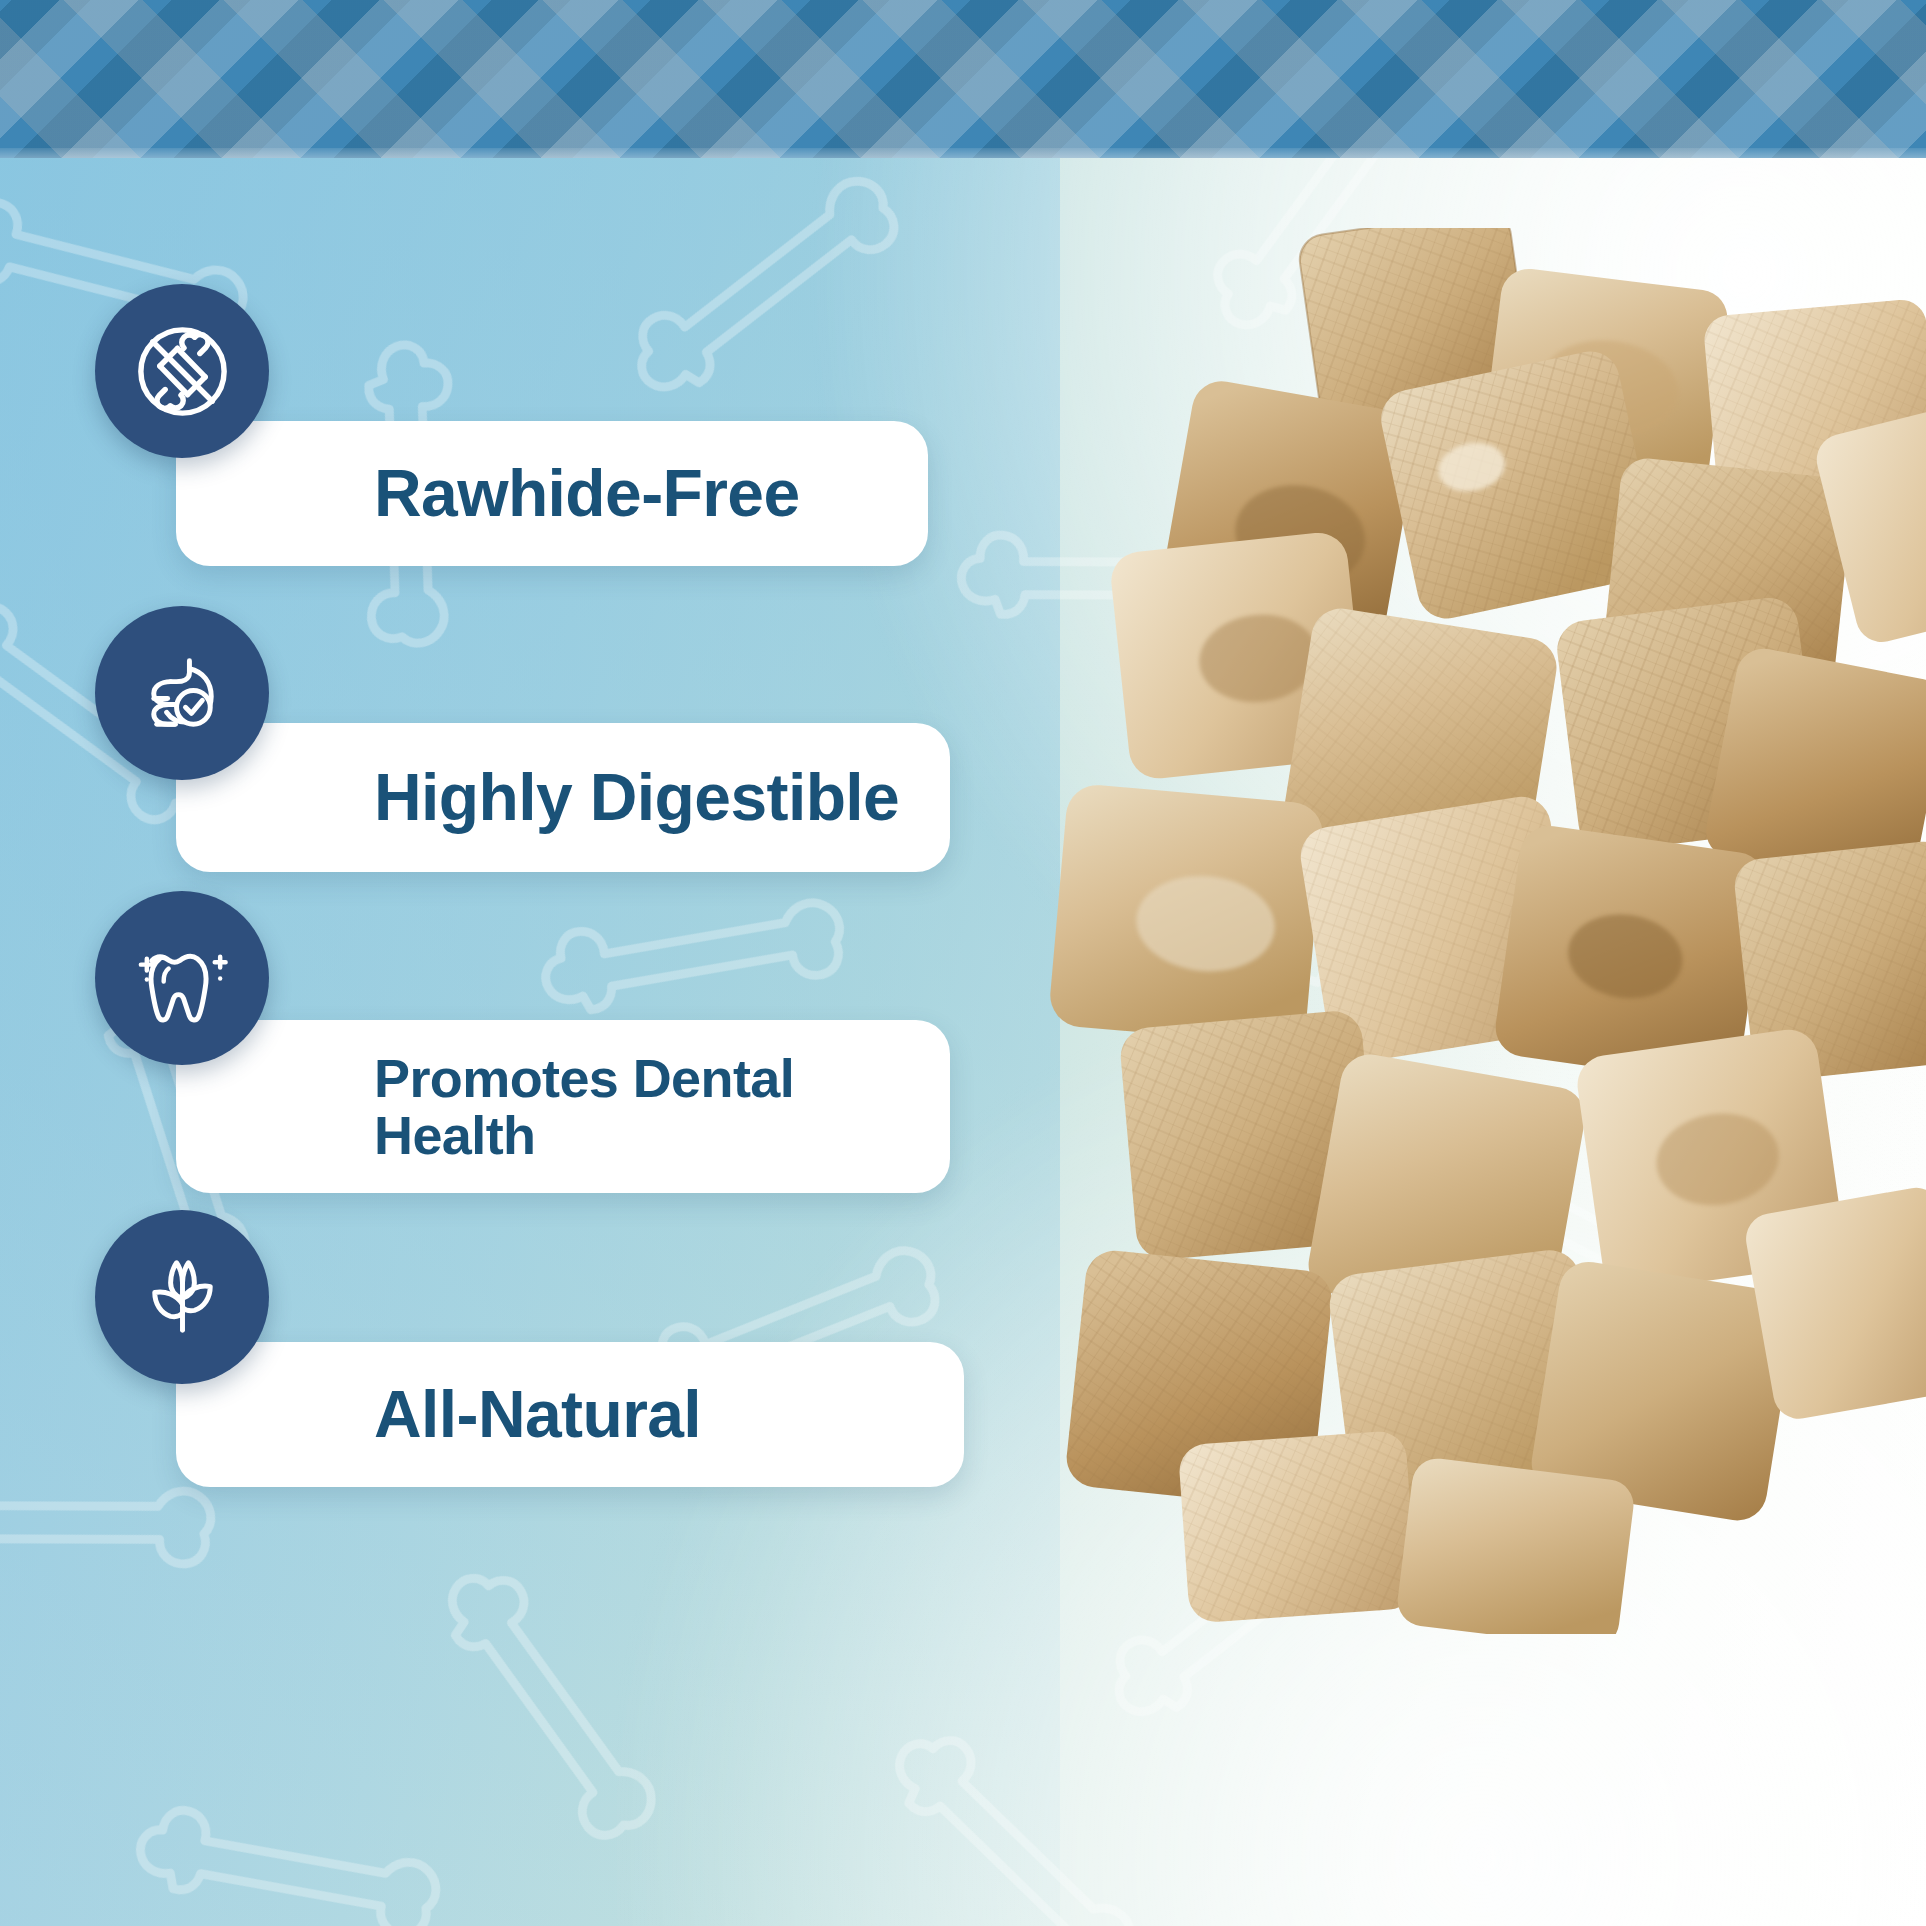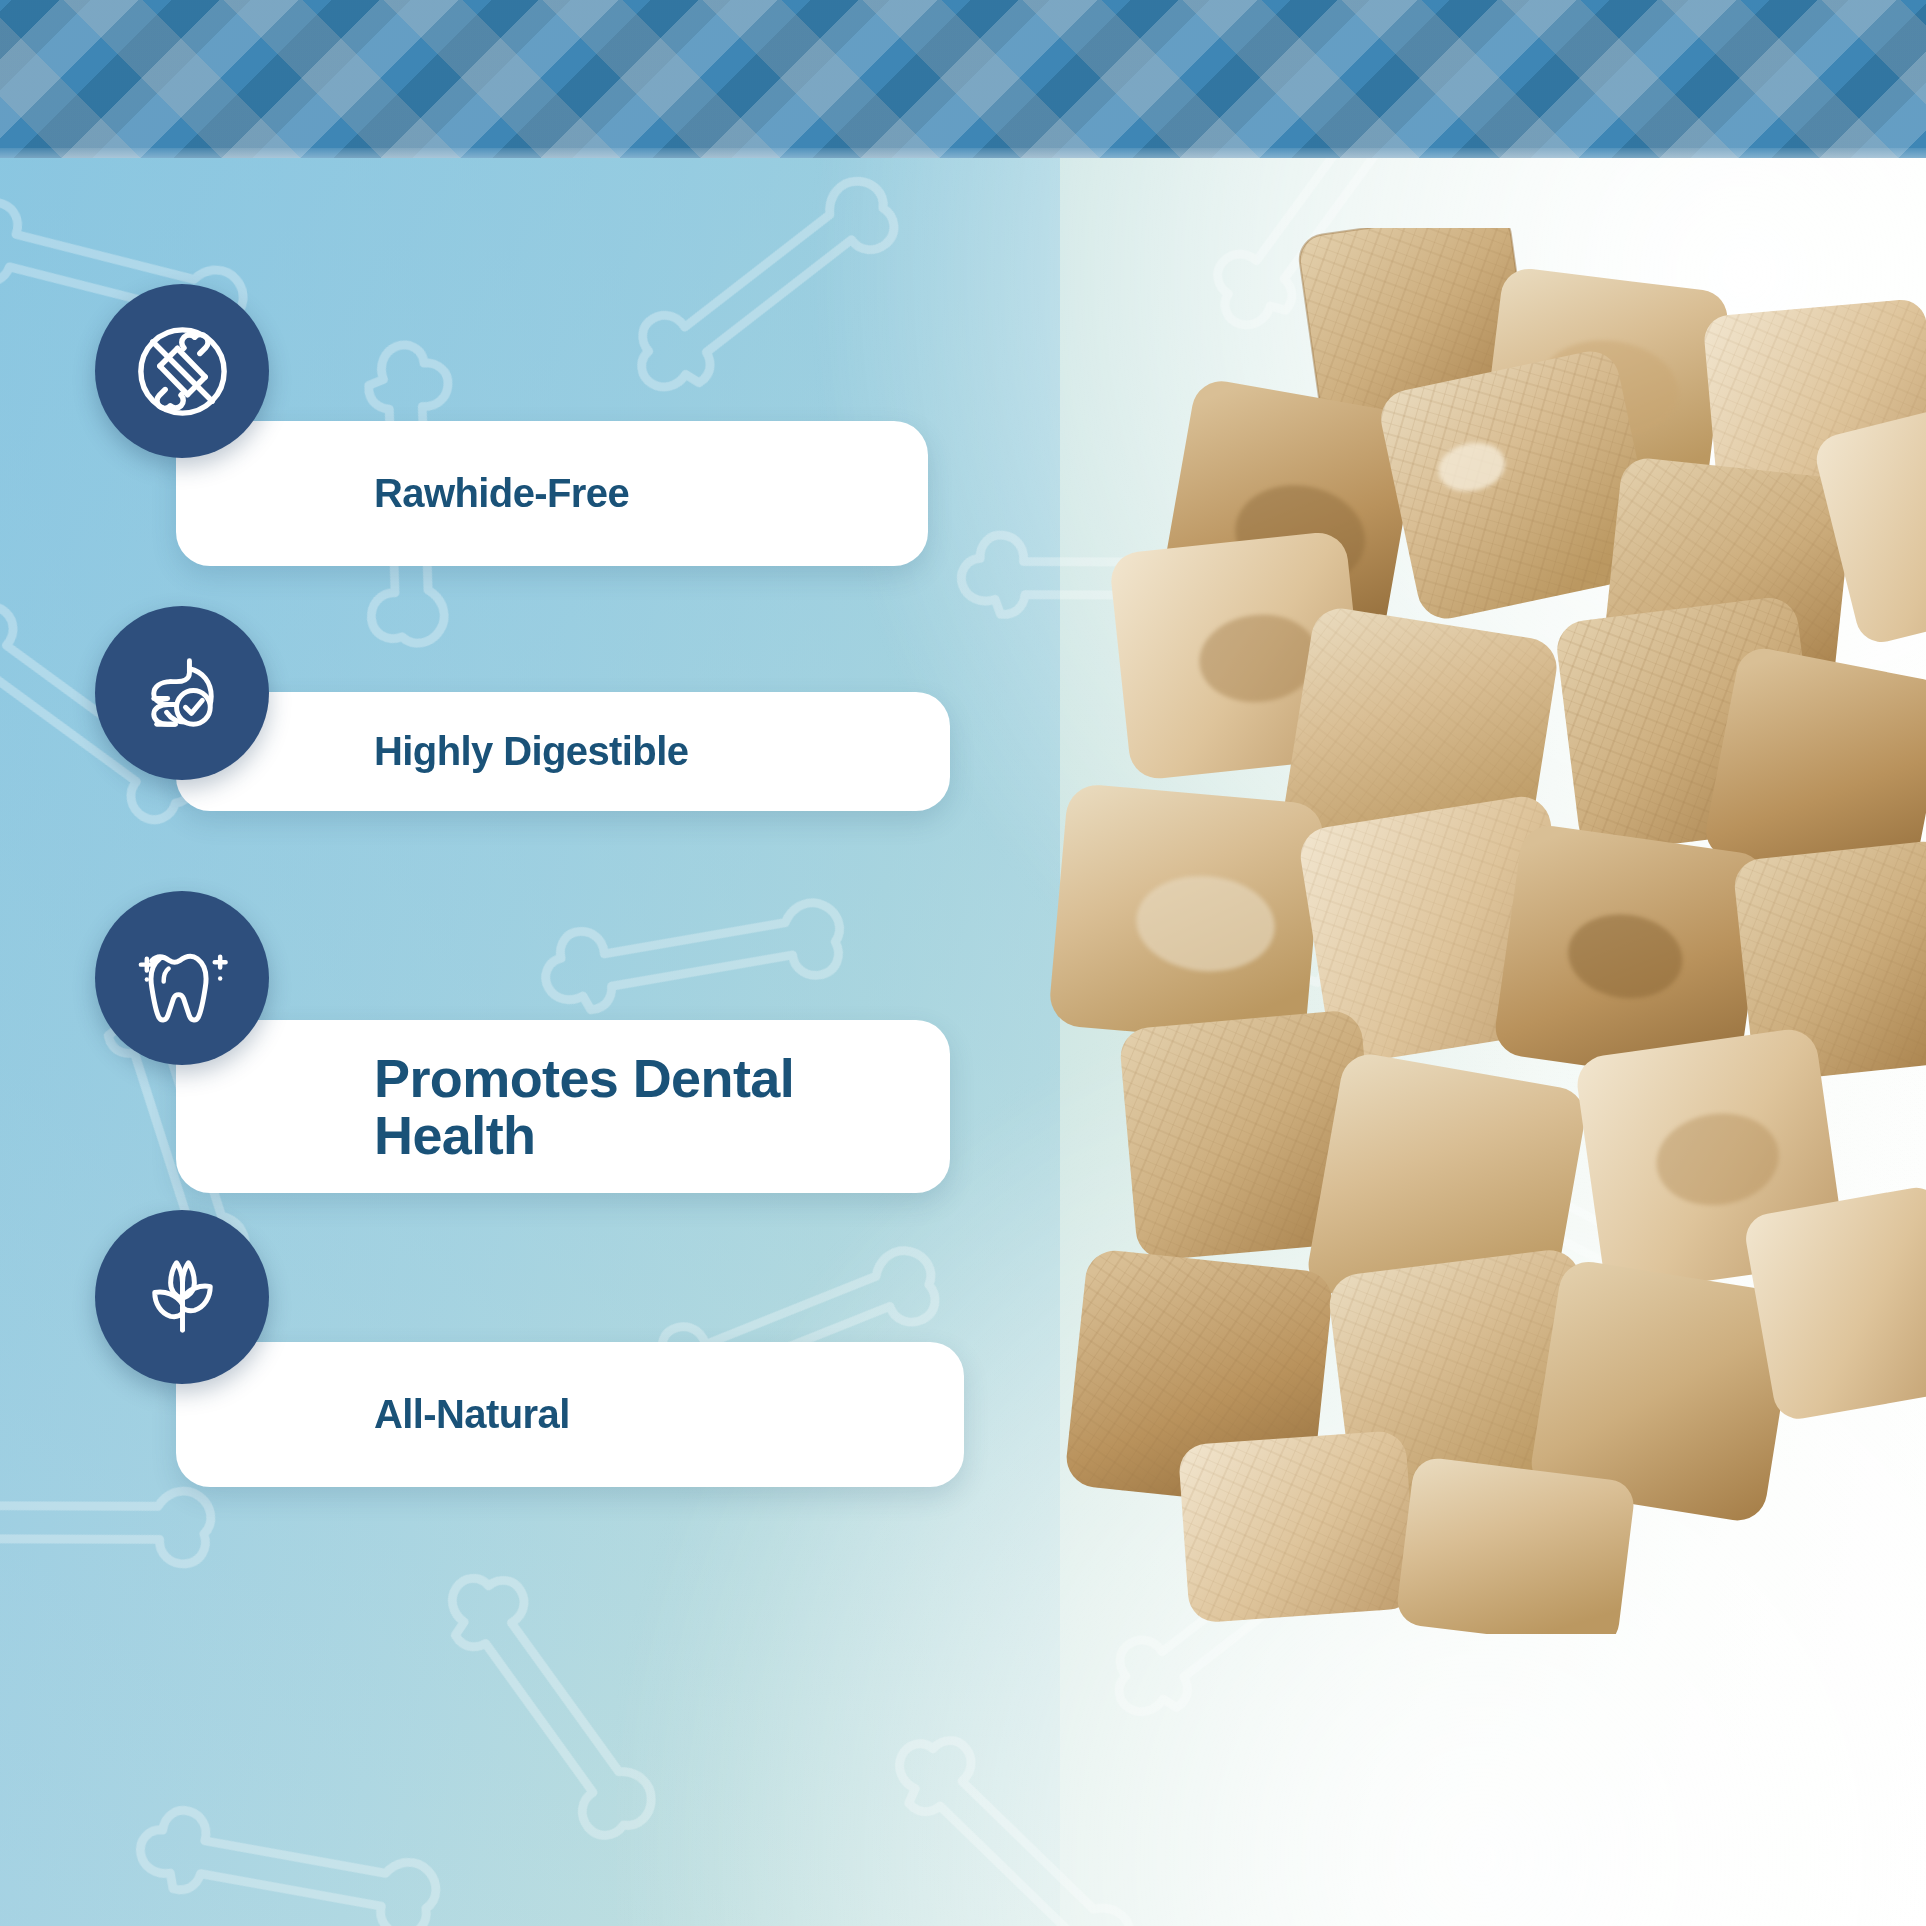--- a/index.html
+++ b/index.html
@@ -116,41 +116,41 @@
     border-radius: 34px;
     box-shadow: 0 10px 26px rgba(40,80,110,0.16);
     display: flex;
     align-items: center;
     padding-left: 198px;
     padding-right: 30px;
   }
   .pill-text {
     color: #1A5278;
     font-weight: 800;
-    font-size: 40px;
+    font-size: 66px;
     line-height: 1.06;
     letter-spacing: -0.6px;
     font-family: "Liberation Sans", sans-serif;
   }
   .badge {
     position: absolute;
     left: 0;
     width: 174px; height: 174px;
     border-radius: 50%;
     background: #2E4F7D;
     box-shadow: 0 9px 22px rgba(30,60,95,0.28);
     display: flex; align-items: center; justify-content: center;
     z-index: 3;
   }
   .badge svg { display:block; }
 
   
   #row-0 .pill  { top: 421px;  height: 145px; width: 752px; }
   #row-0 .badge { top: 284px; }
-  #row-1 .pill  { top: 692px;  height: 119px; width: 774px; }
+  #row-1 .pill  { top: 723px;  height: 149px; width: 774px; }
   #row-1 .badge { top: 606px; }
   #row-2 .pill  { top: 1020px; height: 173px; width: 774px; }
   #row-2 .badge { top: 891px; }
   #row-3 .pill  { top: 1342px; height: 145px; width: 788px; }
   #row-3 .badge { top: 1210px; }
 
   #row-2 .pill-text { font-size: 54px; line-height: 1.04; }
 </style>
 </head>
 <body>

